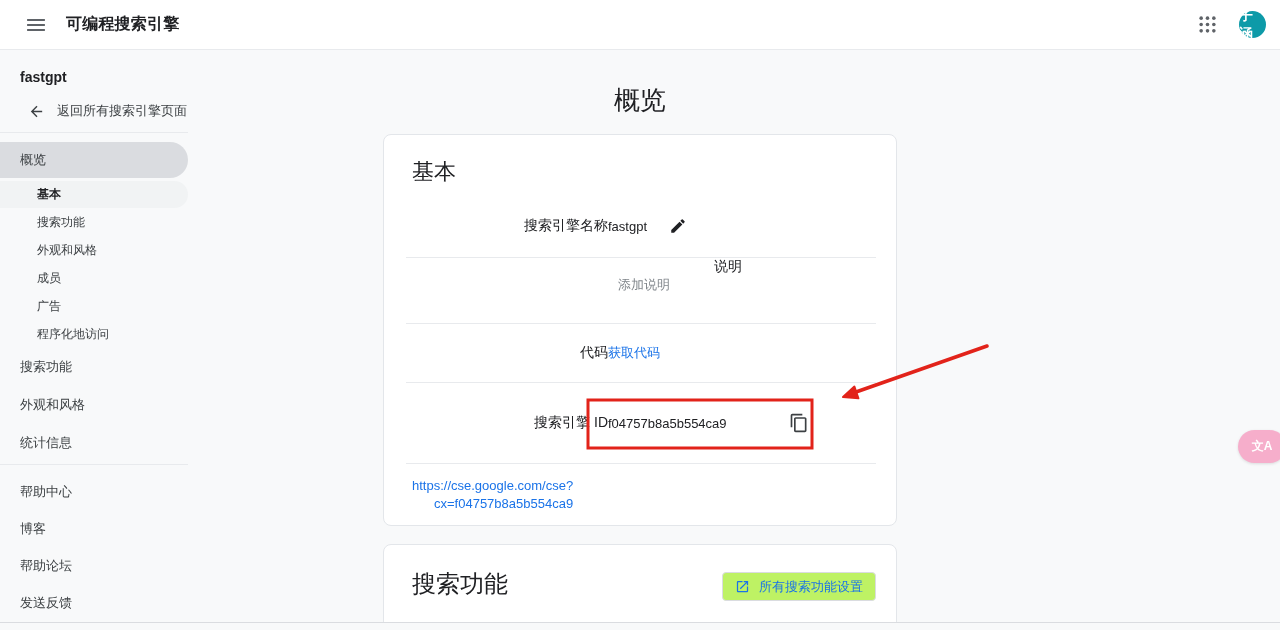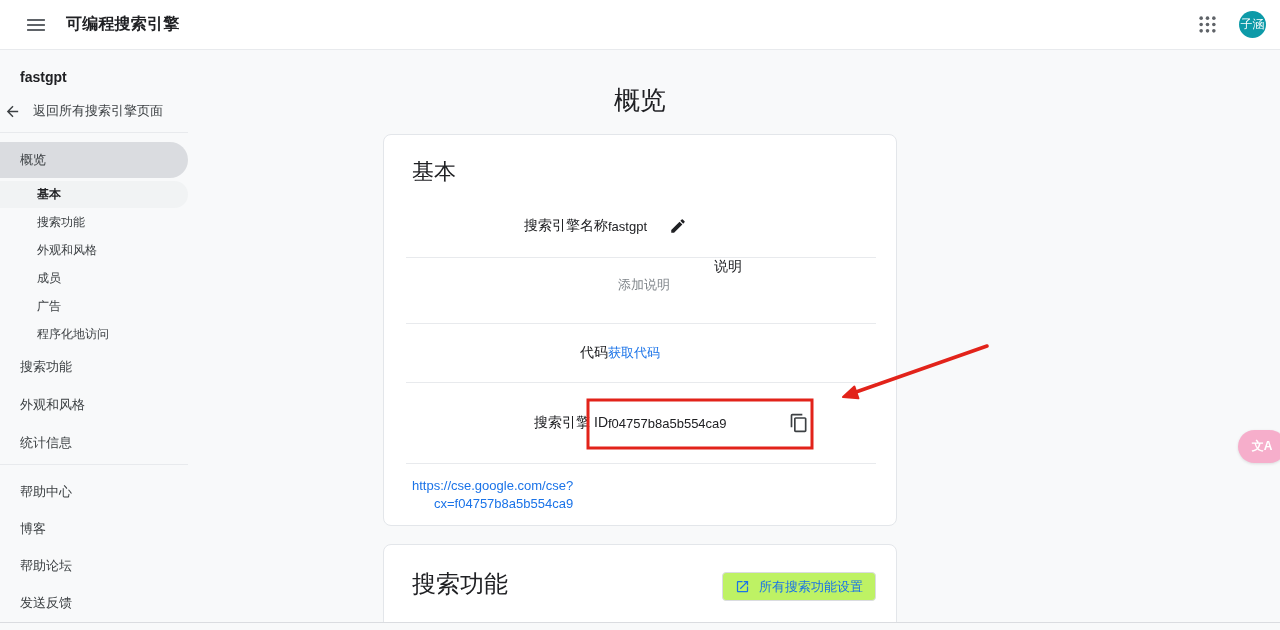--- a/index.html
+++ b/index.html
@@ -8,26 +8,26 @@
   .page { position:relative; width:1280px; height:630px; background:#f8f9fa; overflow:hidden; }
 
   
   .topbar { position:absolute; top:0; left:0; width:1280px; height:50px; background:#ffffff;
             border-bottom:1px solid #e8eaed; display:flex; align-items:center; z-index:30;padding-left:8px; }
   .hamburger { margin-left:18px; width:20px; height:20px; color:#5f6368; cursor:pointer; display:flex; align-items:center; }
   .app-title { margin-left:20px; font-size:16px; font-weight:700; color:#202124; letter-spacing:.2px; }
   .topbar-right { margin-left:auto; display:flex; align-items:center; gap:22px; margin-right:14px; }
   .apps-grid { width:19px; height:19px; color:#5f6368; cursor:pointer; }
   .avatar { width:27px; height:27px; border-radius:50%; background:#0d9aa8; color:#ffffff;
-            display:flex; align-items:center; justify-content:center; font-size:12px; font-weight:400; cursor:pointer; }
+            display:flex; align-items:center; justify-content:center; font-size:14px; font-weight:700; cursor:pointer; }
 
   
   .sidebar { position:absolute; top:50px; left:0; width:230px; height:580px; z-index:10; }
   .engine-name { padding:19px 0 0 20px; height:37px; font-size:14px; font-weight:700; color:#202124; }
-  .back-row { margin-top:14px; height:20px; display:flex; align-items:center; padding-left:4px; gap:12px;
+  .back-row { margin-top:14px; height:20px; display:flex; align-items:center; padding-left:28px; gap:12px;
               font-size:13px; color:#3c4043; cursor:pointer; }
   .back-row .icn { width:17px; height:17px; color:#3c4043; display:flex; }
   .side-divider { margin-top:11px; border-top:1px solid #e8eaed; width:188px; }
   .pill { width:188px; display:flex; align-items:center; font-size:13px; color:#3c4043; cursor:pointer; }
   .pill-overview { margin-top:9px; height:36px; background:#dadce0; border-radius:0 18px 18px 0; padding-left:20px; }
   .pill-basic { margin-top:3px; height:27px; background:#f1f3f4; border-radius:0 14px 14px 0; padding-left:37px;
                 font-size:12px; font-weight:700; color:#202124; }
   .subitem { width:188px; height:28px; display:flex; align-items:center; padding-left:37px;
              font-size:12px; color:#3c4043; cursor:pointer; }
   .topitem { width:188px; height:38px; display:flex; align-items:center; padding-left:20px;

